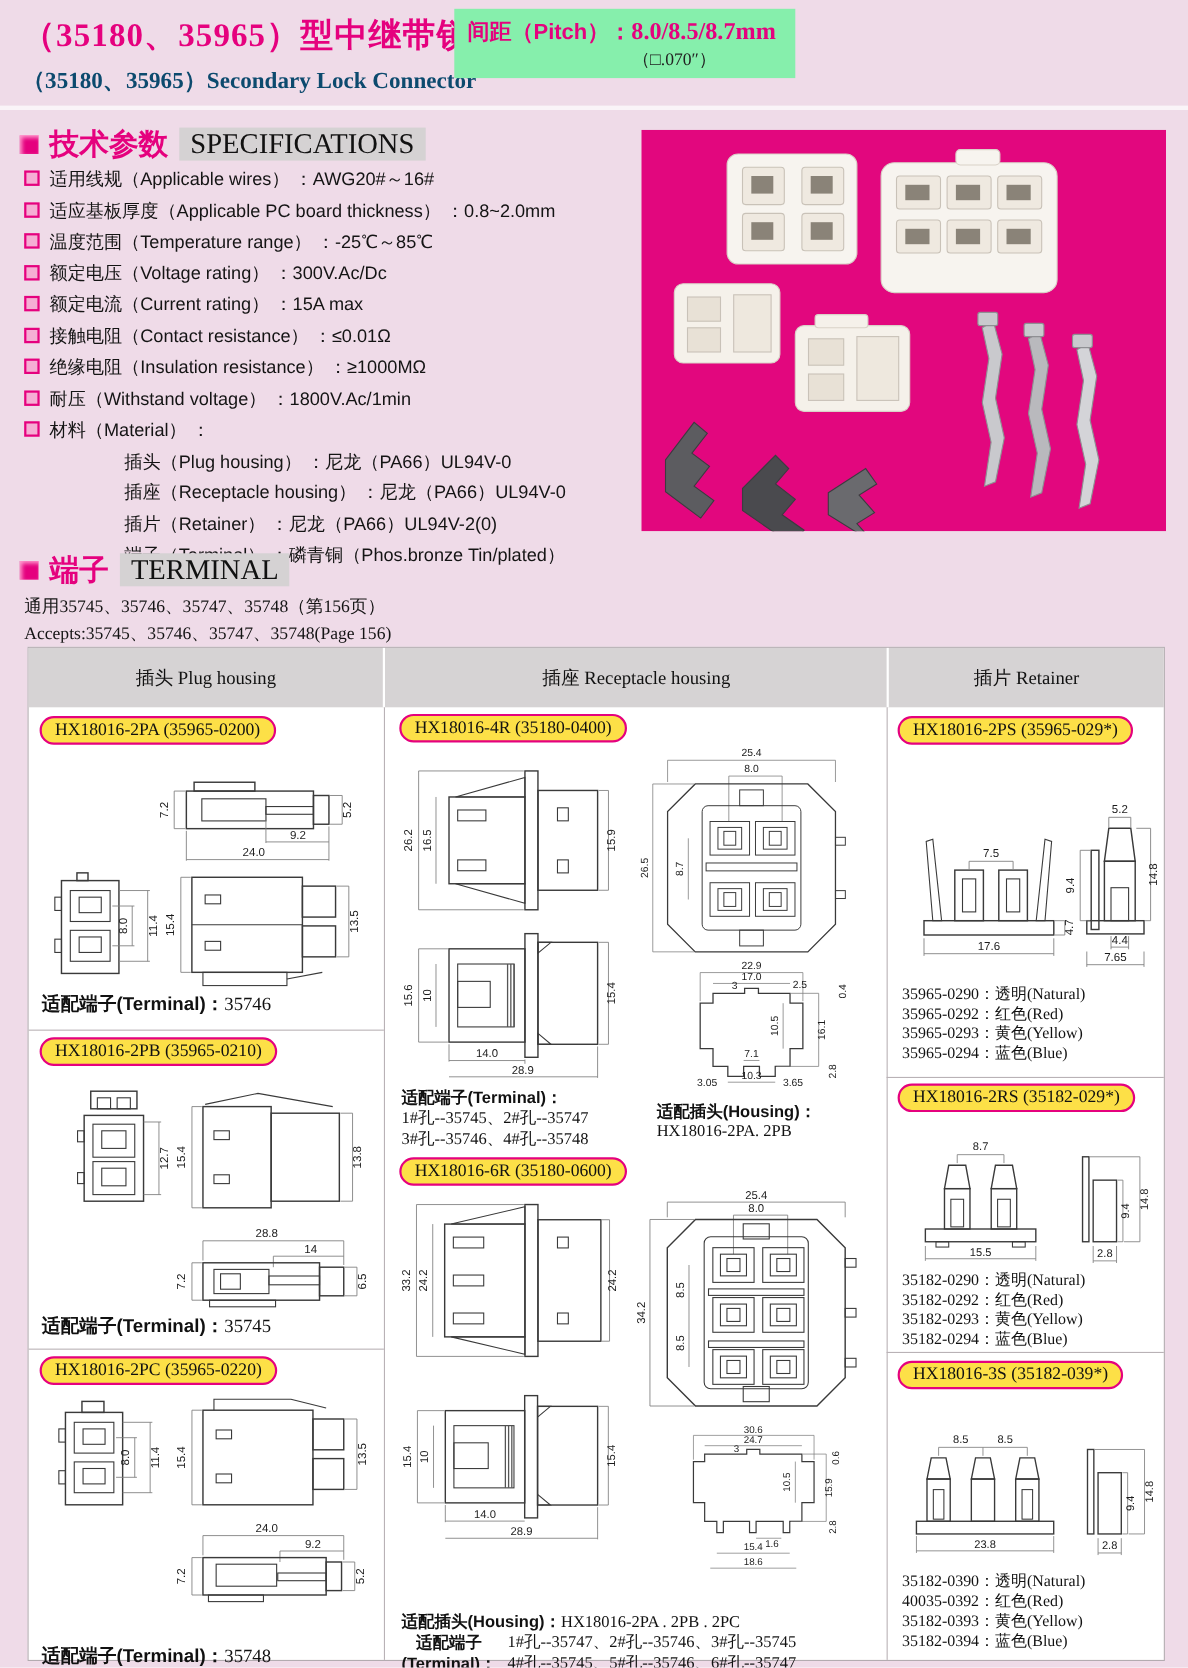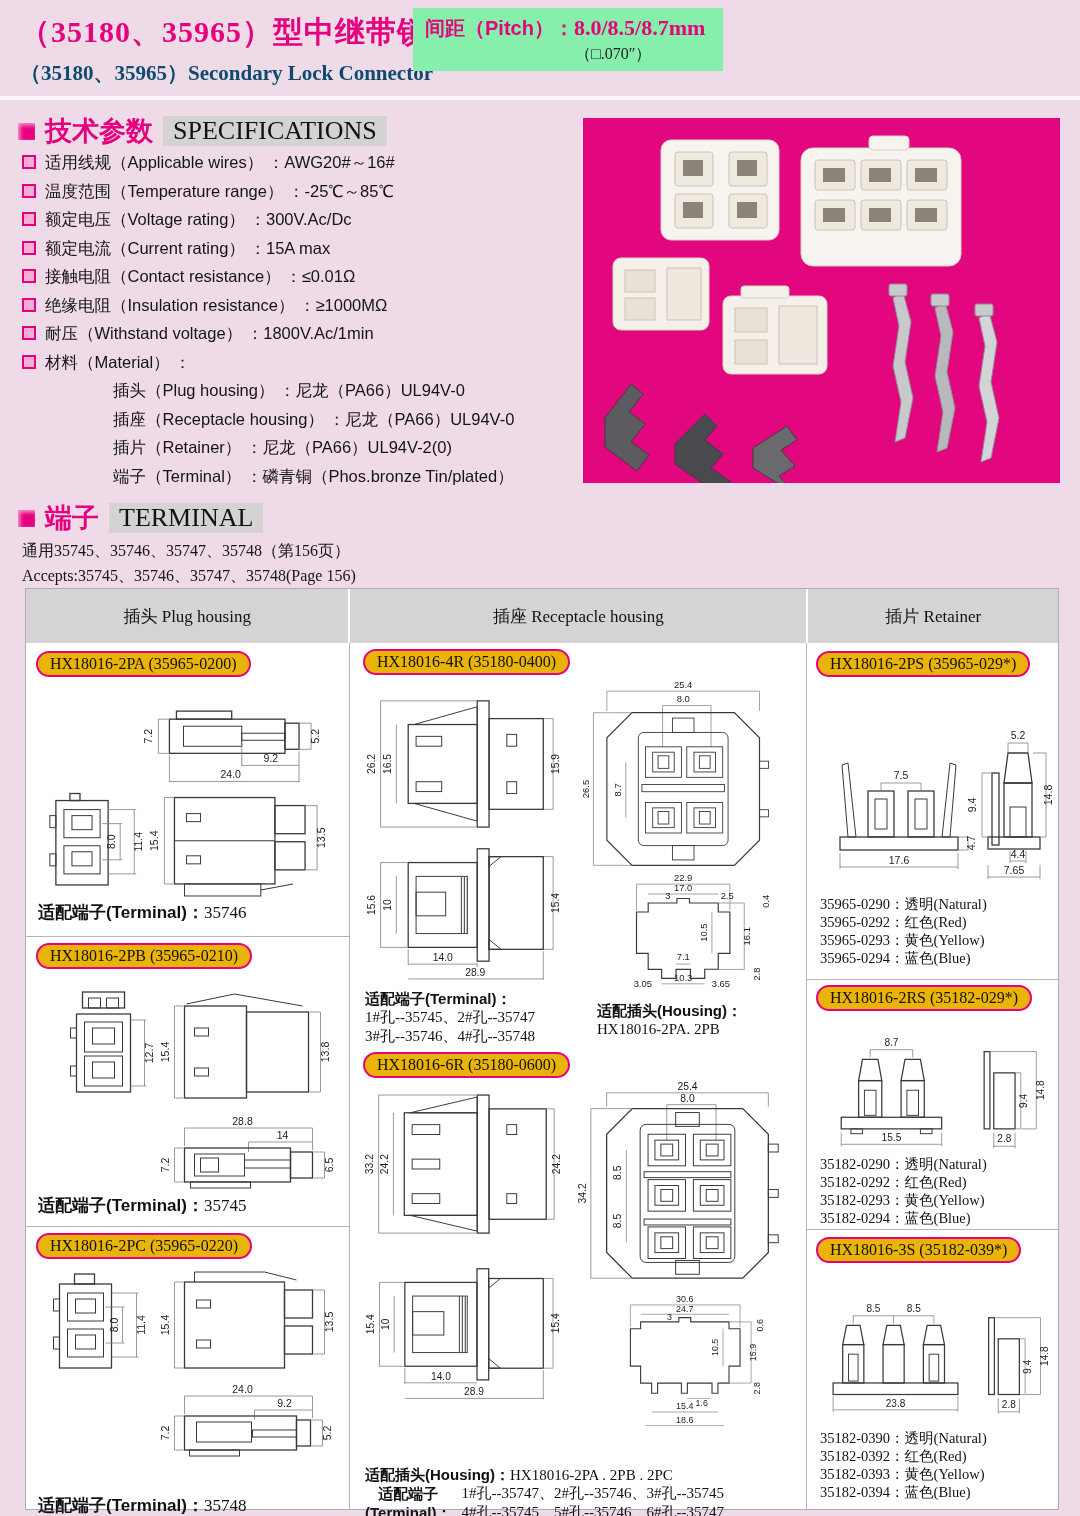--- a/index.html
+++ b/index.html
@@ -26,21 +26,21 @@
   .mat-line{font-size:16.5px;color:#141414;margin:0 0 6.5px 91px;}
   
   .term-note{font-size:16px;color:#141414;font-family:"Liberation Serif",serif;margin-top:4px;}
   
   .tbl{position:absolute;left:25px;top:588px;width:1032px;height:920px;background:#fff;border:1px solid #b3abb0;}
   .thead{position:absolute;left:0;top:0;width:100%;height:54px;background:#d6d3d4;display:flex;}
   .th{display:flex;align-items:center;justify-content:center;font-size:17px;color:#111;border-right:2px solid #fff;font-family:"Liberation Serif",serif;}
   .th:last-child{border-right:none;}
   .vline{position:absolute;top:54px;bottom:0;width:1px;background:#b9b2b6;}
   .hline{position:absolute;height:1px;background:#b9b2b6;}
-  .pill{display:inline-block;border:2px solid #e5017e;border-radius:16px;background:#eab308;padding:2px 12px;font-size:16px;color:#111;font-family:"Liberation Serif",serif;white-space:nowrap;}
+  .pill{display:inline-block;border:2px solid #e5017e;border-radius:16px;background:#fde047;padding:2px 12px;font-size:16px;color:#111;font-family:"Liberation Serif",serif;white-space:nowrap;}
   .cap{font-size:17px;color:#111;}
   .cap .cnb{font-weight:bold;}
   .cap .ser{font-family:"Liberation Serif",serif;}
   .fitsmall{font-size:15px;color:#111;line-height:19px;}
   .fitsmall .cnb{font-weight:bold;}
   .fitsmall .ser{font-family:"Liberation Serif",serif;}
   .color-line{font-size:14.5px;color:#111;font-family:"Liberation Serif",serif;line-height:18px;}
   
   svg .ol{fill:none;stroke:#3a3a3a;stroke-width:1.3;}
   svg .ol2{fill:none;stroke:#3a3a3a;stroke-width:1;}
@@ -66,20 +66,24 @@
   <div class="abs sec-title" style="left:18px;top:113px;">
     <span class="sec-sq"></span>
     <span class="sec-cn">技术参数</span>
     <span class="sec-en">SPECIFICATIONS</span>
   </div>
 
   <div class="abs" style="left:22px;top:152px;width:560px;">
     <div class="spec-line">
         <span class="sp-sq"></span>
         <span class="spec-txt">适用线规（Applicable wires） ：AWG20#～16#</span>
+      </div>
+    <div class="spec-line">
+        <span class="sp-sq"></span>
+        <span class="spec-txt">适应基板厚度（Applicable PC board thickness） ：0.8~2.0mm</span>
       </div>
     <div class="spec-line">
         <span class="sp-sq"></span>
         <span class="spec-txt">温度范围（Temperature range） ：-25℃～85℃</span>
       </div>
     <div class="spec-line">
         <span class="sp-sq"></span>
         <span class="spec-txt">额定电压（Voltage rating） ：300V.Ac/Dc</span>
       </div>
     <div class="spec-line">
@@ -800,20 +804,20 @@
             <line class="dl" x1="223" y1="130" x2="238" y2="130"></line>
           <text class="dm" transform="rotate(-90 246 90)" x="246" y="90">14.8</text>
           <line class="dl" x1="194" y1="134" x2="194" y2="150"></line>
             <line class="dl" x1="216" y1="134" x2="216" y2="150"></line>
           <line class="dl" x1="194" y1="148" x2="216" y2="148"></line>
           <text class="dm" x="205" y="144">2.8</text>
         </g>
       </svg>
       <div class="abs" style="left:14px;top:200px;">
         <div class="color-line">35182-0390：透明(Natural)</div>
-        <div class="color-line">35182-0392：红色(Red)</div>
+        <div class="color-line">40035-0392：红色(Red)</div>
         <div class="color-line">35182-0393：黄色(Yellow)</div>
         <div class="color-line">35182-0394：蓝色(Blue)</div>
       </div>
     </div>
 
   </div>
 </div>
 
 </body></html>

